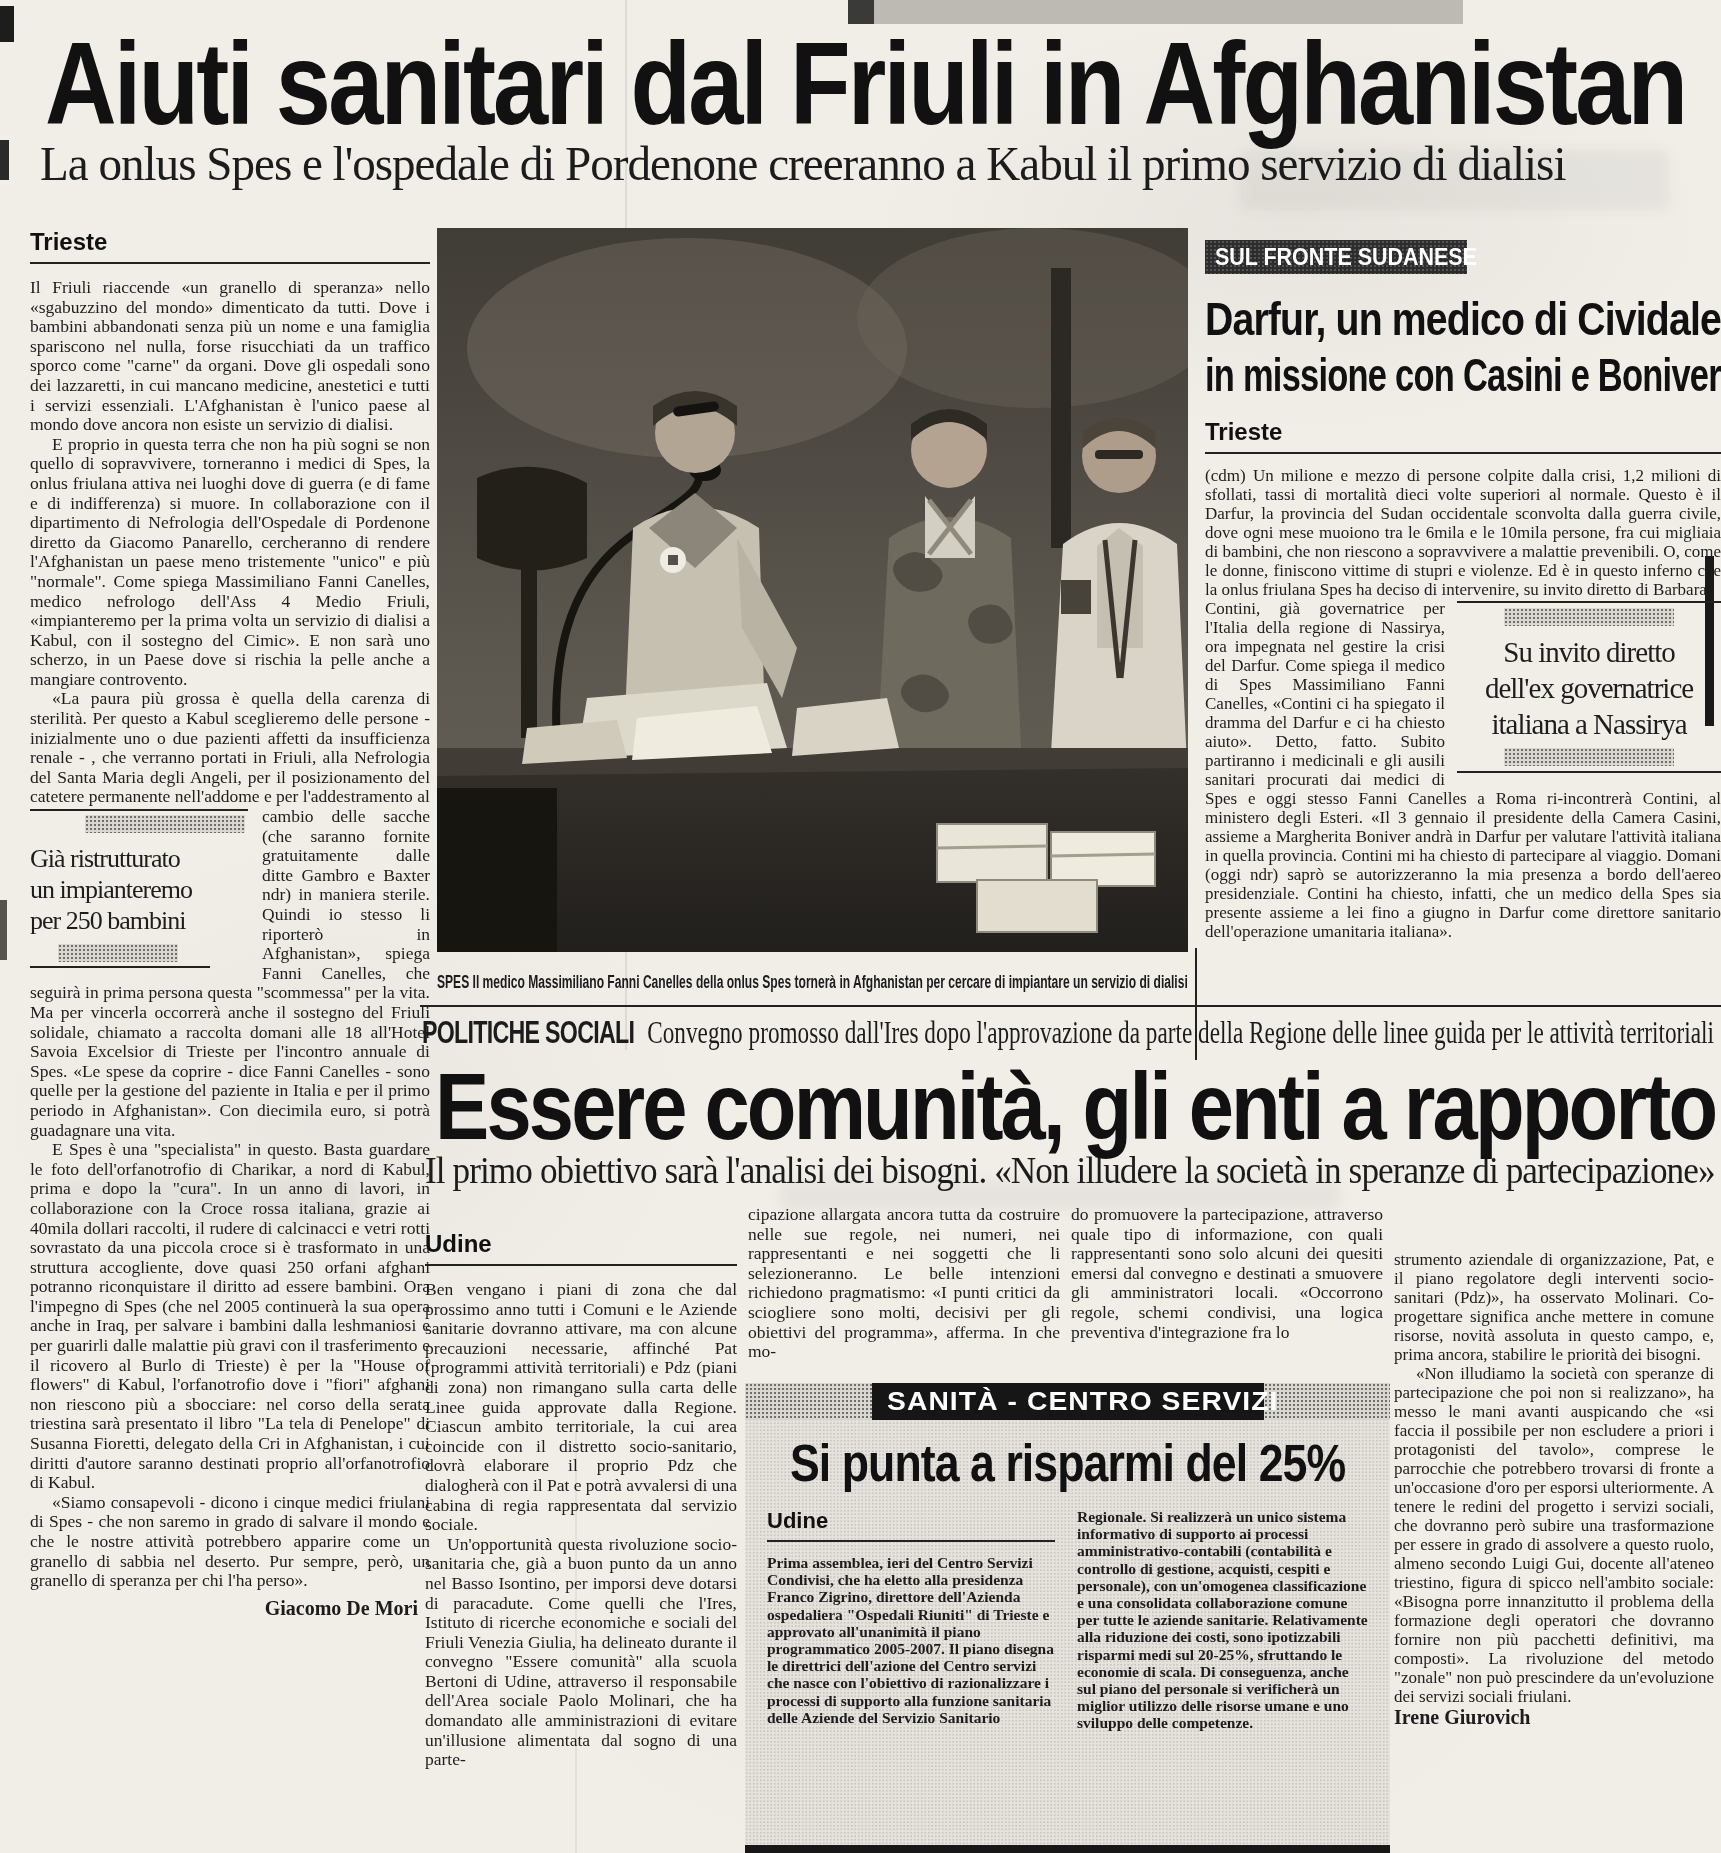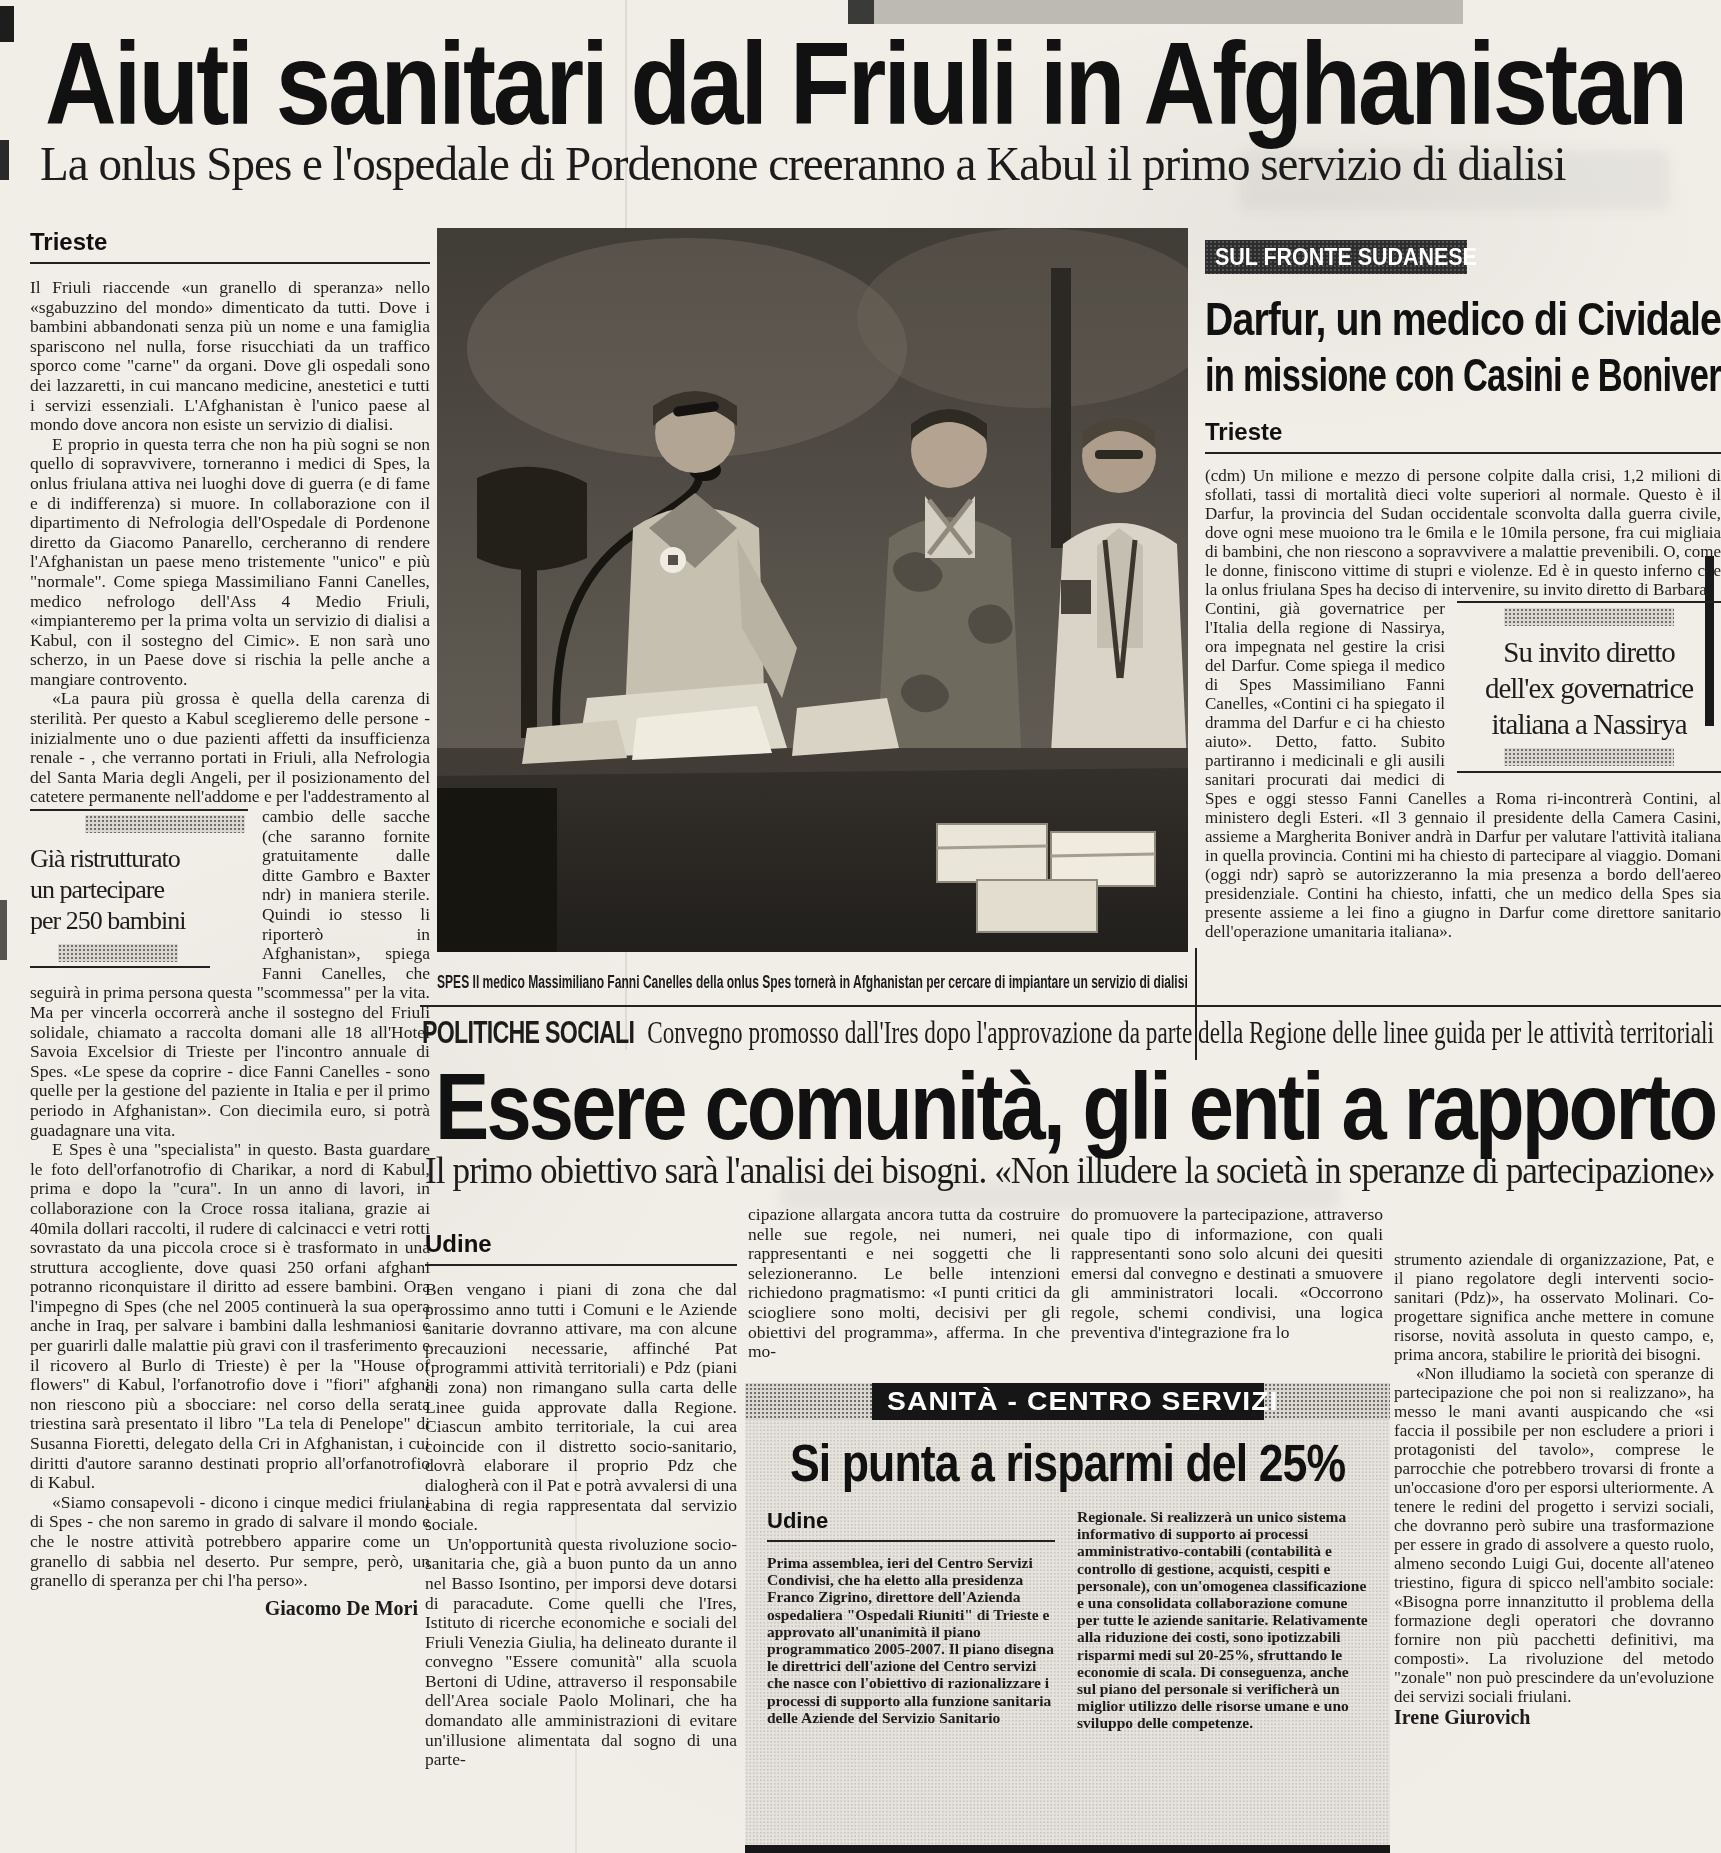--- a/index.html
+++ b/index.html
@@ -60,21 +60,21 @@
     <div class="dl-rule"></div>
     <div class="body-text" style="margin-top:14px;">
       <p class="nofirst">Il Friuli riaccende «un granello di speranza» nello «sgabuzzino del mondo» dimenticato da tutti. Dove i bambini abbandonati senza più un nome e una famiglia spariscono nel nulla, forse risucchiati da un traffico sporco come "carne" da organi. Dove gli ospedali sono dei lazzaretti, in cui mancano medicine, anestetici e tutti i servizi essenziali. L'Afghanistan è l'unico paese al mondo dove ancora non esiste un servizio di dialisi.</p>
       <p>E proprio in questa terra che non ha più sogni se non quello di sopravvivere, torneranno i medici di Spes, la onlus friulana attiva nei luoghi dove di guerra (e di fame e di indifferenza) si muore. In collaborazione con il dipartimento di Nefrologia dell'Ospedale di Pordenone diretto da Giacomo Panarello, cercheranno di rendere l'Afghanistan un paese meno tristemente "unico" e più "normale". Come spiega Massimiliano Fanni Canelles, medico nefrologo dell'Ass 4 Medio Friuli, «impianteremo per la prima volta un servizio di dialisi a Kabul, con il sostegno del Cimic». E non sarà uno scherzo, in un Paese dove si rischia la pelle anche a mangiare controvento.</p>
       <p>«La paura più grossa è quella della carenza di sterilità. Per questo a Kabul sceglieremo delle persone - inizialmente uno o due pazienti affetti da insufficienza renale - , che verranno portati in Friuli, alla Nefrologia del Santa Maria degli Angeli, per il posizionamento del catetere permanente nell'addome e per l'addestramento al</p>
       <div class="pq1">
         <div class="rule" style="margin-bottom:4px;"></div>
         <div class="dither" style="height:18px;width:160px;margin-left:55px;"></div>
         <div class="pqtext serif" style="margin:10px 0 8px 0;">
           <div>Già ristrutturato</div>
-          <div>un partecipare</div>
+          <div>un impianteremo</div>
           <div>per 250 bambini</div>
         </div>
         <div class="dither" style="height:18px;width:120px;margin-left:28px;"></div>
         <div class="rule" style="margin-top:4px;width:180px;"></div>
       </div>
       <p class="nofirst">cambio delle sacche (che saranno fornite gratuitamente dalle ditte Gambro e Baxter ndr) in maniera sterile. Quindi io stesso li riporterò in Afghanistan», spiega Fanni Canelles, che seguirà in prima persona questa "scommessa" per la vita. Ma per vincerla occorrerà anche il sostegno del Friuli solidale, chiamato a raccolta domani alle 18 all'Hotel Savoia Excelsior di Trieste per l'incontro annuale di Spes. «Le spese da coprire - dice Fanni Canelles - sono quelle per la gestione del paziente in Italia e per il primo periodo in Afghanistan». Con diecimila euro, si potrà guadagnare una vita.</p>
       <p>E Spes è una "specialista" in questo. Basta guardare le foto dell'orfanotrofio di Charikar, a nord di Kabul, prima e dopo la "cura". In un anno di lavori, in collaborazione con la Croce rossa italiana, grazie ai 40mila dollari raccolti, il rudere di calcinacci e vetri rotti sovrastato da una piccola croce si è trasformato in una struttura accogliente, dove quasi 250 orfani afghani potranno riconquistare il diritto ad essere bambini. Ora l'impegno di Spes (che nel 2005 continuerà la sua opera anche in Iraq, per salvare i bambini dalla leshmaniosi e per guarirli dalle malattie più gravi con il trasferimento e il ricovero al Burlo di Trieste) è per la "House of flowers" di Kabul, l'orfanotrofio dove i "fiori" afghani non riescono più a sbocciare: nel corso della serata triestina sarà presentato il libro "La tela di Penelope" di Susanna Fioretti, delegato della Cri in Afghanistan, i cui diritti d'autore saranno destinati proprio all'orfanotrofio di Kabul.</p>
       <p>«Siamo consapevoli - dicono i cinque medici friulani di Spes - che non saremo in grado di salvare il mondo e che le nostre attività potrebbero apparire come un granello di sabbia nel deserto. Pur sempre, però, un granello di speranza per chi l'ha perso».</p>
     </div>
     <div class="sans bold" style="text-align:right;font-size:20px;margin-top:6px;padding-right:12px;font-family:'Liberation Serif',serif;font-weight:bold;">Giacomo De Mori</div>

